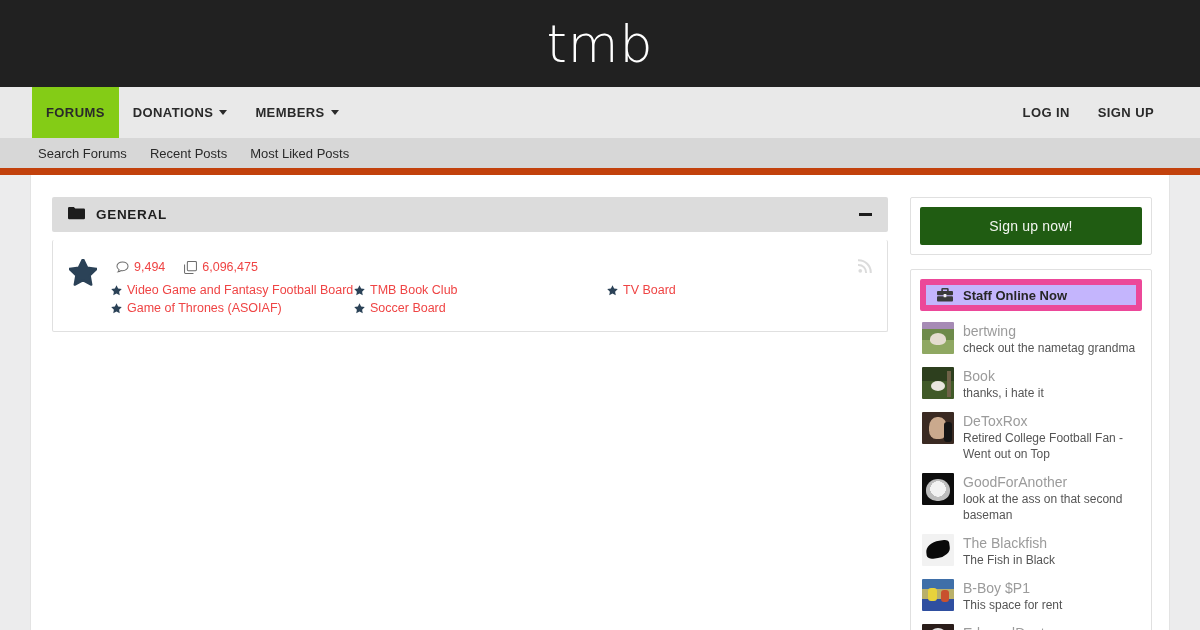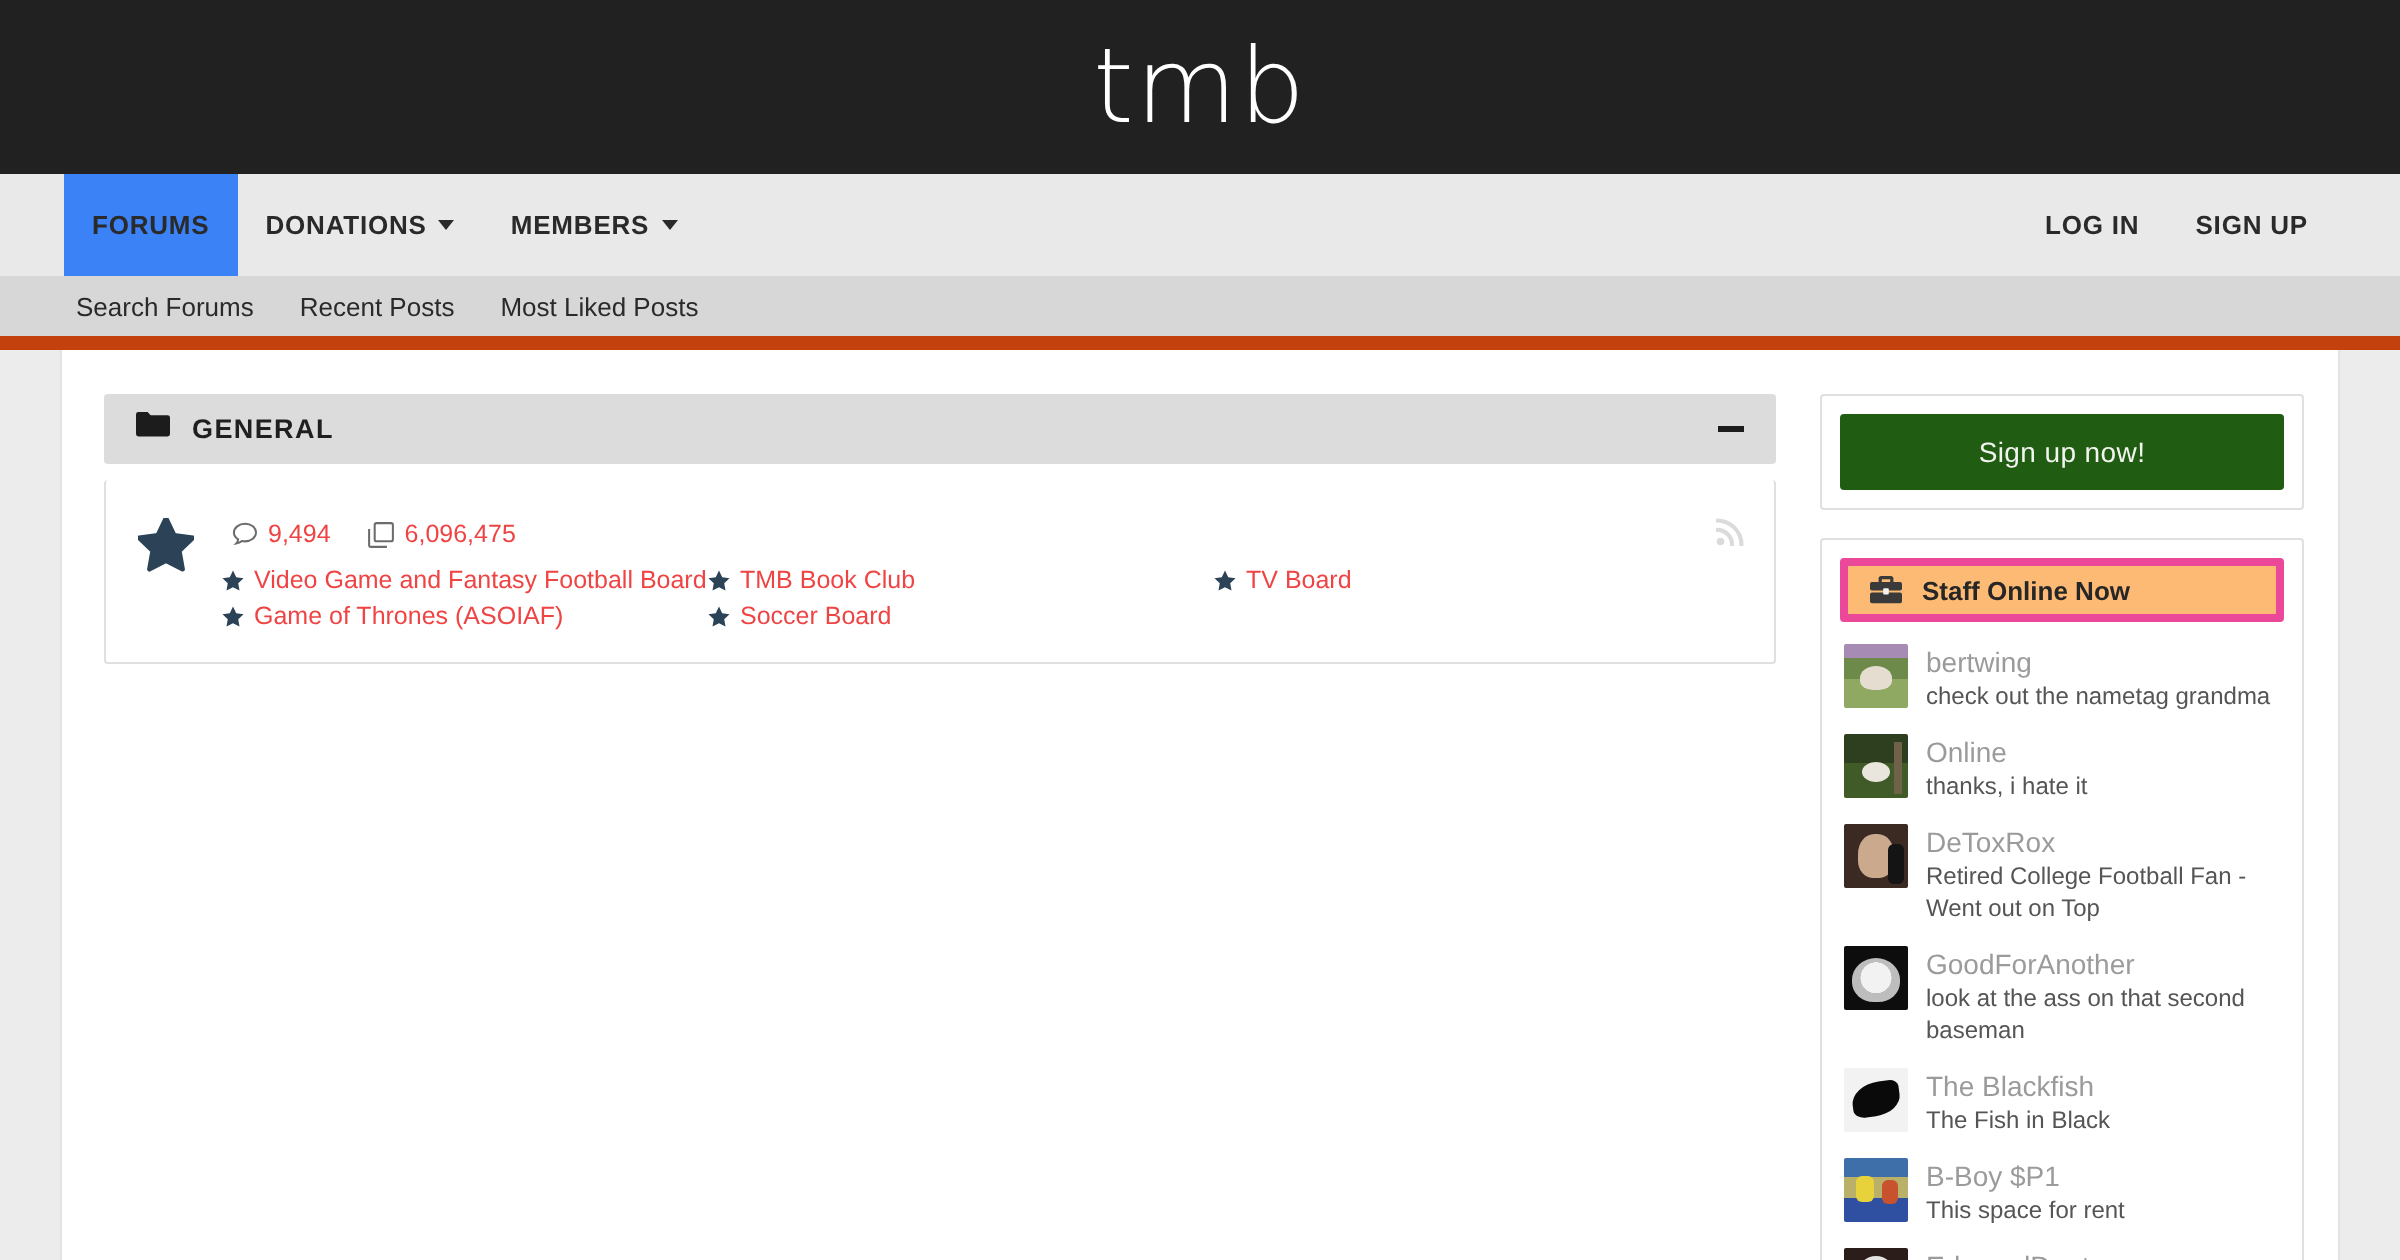--- a/index.html
+++ b/index.html
@@ -44,21 +44,21 @@
     align-items: center;
     padding: 0 14px;
     font-size: 13px;
     font-weight: 700;
     color: #2a2a2a;
     letter-spacing: .4px;
     text-transform: uppercase;
     cursor: pointer;
     white-space: nowrap;
   }
-  .nav-item.active { background: #3b82f6; justify-content: flex-end; }
+  .nav-item.active { background: #84cc16; justify-content: flex-end; }
   .caret {
     display: inline-block;
     margin-left: 6px;
     width: 0; height: 0;
     border-left: 4px solid transparent;
     border-right: 4px solid transparent;
     border-top: 5px solid #2a2a2a;
   }
 
   
@@ -208,22 +208,22 @@
     border-radius: 2px;
     height: 38px;
     font-size: 14px;
     font-family: "Liberation Sans", sans-serif;
     cursor: pointer;
     letter-spacing: .2px;
   }
 
   .side-block.flush { padding: 0; }
   .side-head {
-    background: #fdba74;
-    border: 4px solid #ec4899;
+    background: #c4b5fd;
+    border: 6px solid #ec4899;
     margin: 9px 9px 0 9px;
     height: 32px;
     display: flex;
     align-items: center;
     padding: 0 11px;
     border-radius: 2px;
   }
   .side-head-title {
     font-size: 13px;
     font-weight: 700;
@@ -455,21 +455,21 @@
           <div class="avatar av1"></div>
           <div class="staff-info">
             <div class="staff-name">bertwing</div>
             <div class="staff-status">check out the nametag grandma</div>
           </div>
         </div>
 
         <div class="staff-row">
           <div class="avatar av2"></div>
           <div class="staff-info">
-            <div class="staff-name">Online</div>
+            <div class="staff-name">Book</div>
             <div class="staff-status">thanks, i hate it</div>
           </div>
         </div>
 
         <div class="staff-row">
           <div class="avatar av3"></div>
           <div class="staff-info">
             <div class="staff-name">DeToxRox</div>
             <div class="staff-status">Retired College Football Fan - Went out on Top</div>
           </div>

